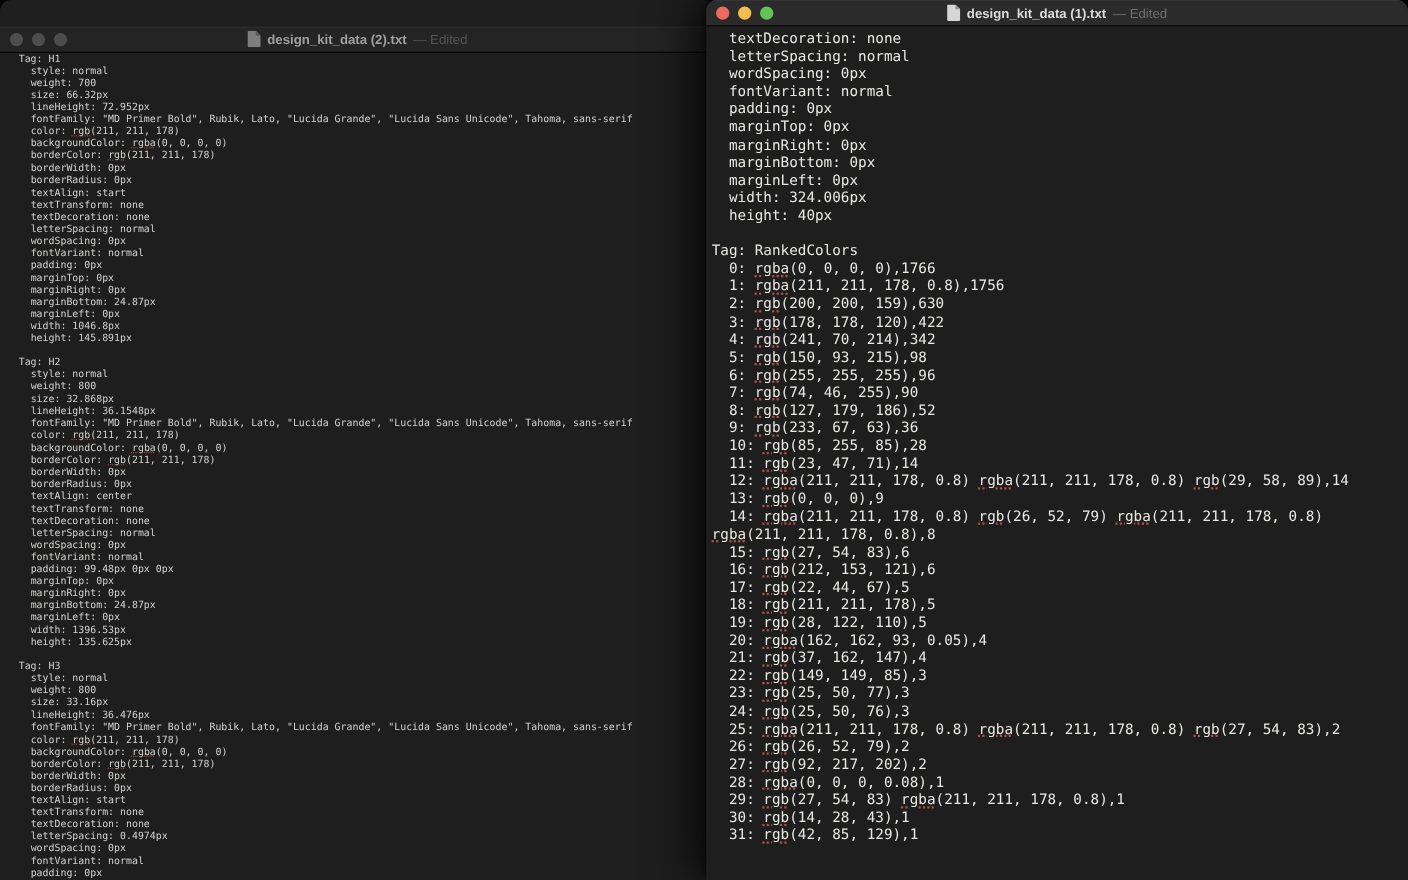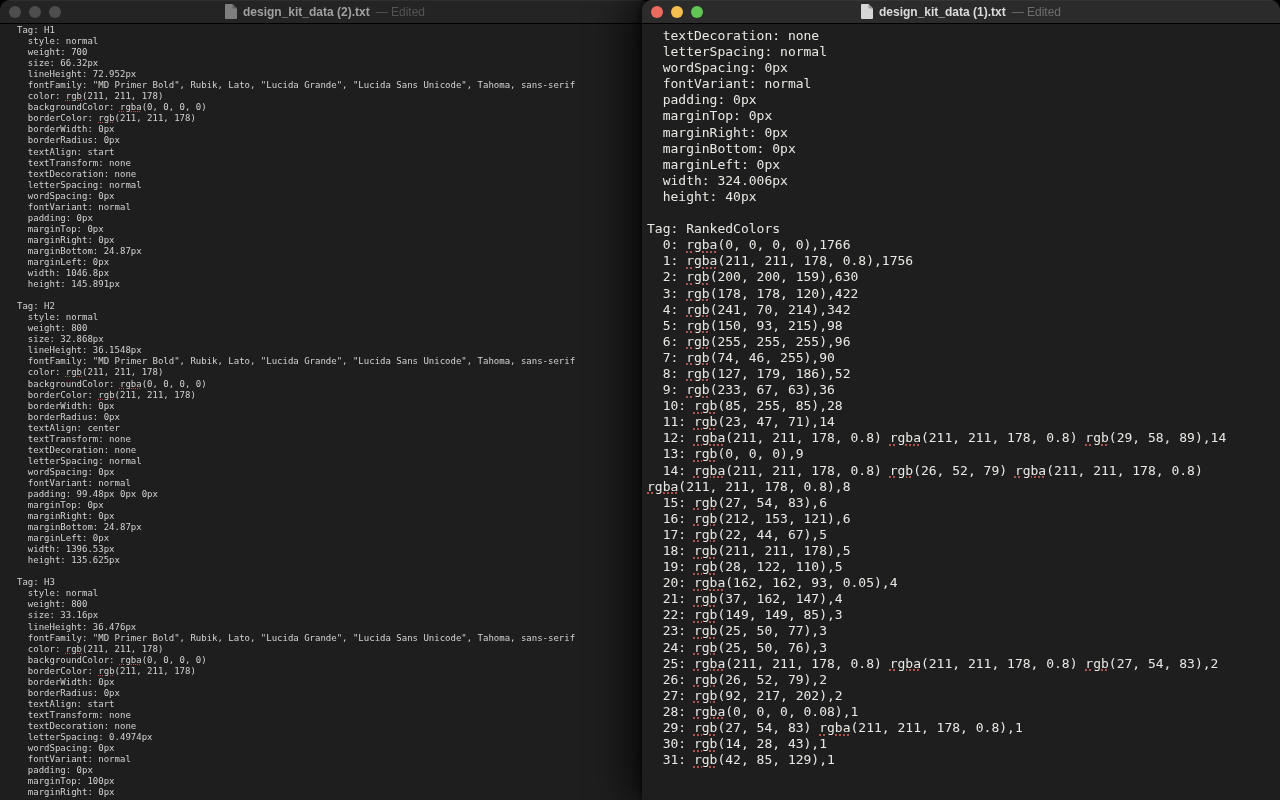--- a/index.html
+++ b/index.html
@@ -21,21 +21,21 @@
     box-shadow:-16px 0 38px rgba(0,0,0,0.66), -2px 0 6px rgba(0,0,0,0.5);
   }
   .titlebar {
     height:24px;
     display:flex; align-items:center; justify-content:center;
     position:relative;
     border-bottom:1px solid #000;
     box-shadow:inset 0 1px 0 rgba(255,255,255,0.05);
   }
   .window.right .titlebar { background:var(--titlebar-active, #2b2b2c); }
-  .window.left  .titlebar { background:var(--titlebar-inactive, #242425); }
+  .window.left  .titlebar { background:var(--titlebar-inactive, #242425);margin-top:24px; }
   .traffic { position:absolute; left:9px; top:6px; display:flex; gap:8px; }
   .light { width:12px; height:12px; border-radius:50%; }
   .window.right .light.close { background:var(--traffic-red, #ec6a5e); }
   .window.right .light.min   { background:var(--traffic-yellow, #f5bf4f); }
   .window.right .light.zoom  { background:var(--traffic-green, #61c454); }
   .window.left  .light       { background:var(--traffic-inactive, #4d4d4d); }
   .title-wrap { display:flex; align-items:center; gap:6px; font-size:12px; font-weight:bold; }
   .doc-icon { width:12px; height:15px; flex:0 0 auto; }
   .window.left .doc-icon { opacity:0.55; }
   .window.right .title-text { color:#dcdcdc; }

